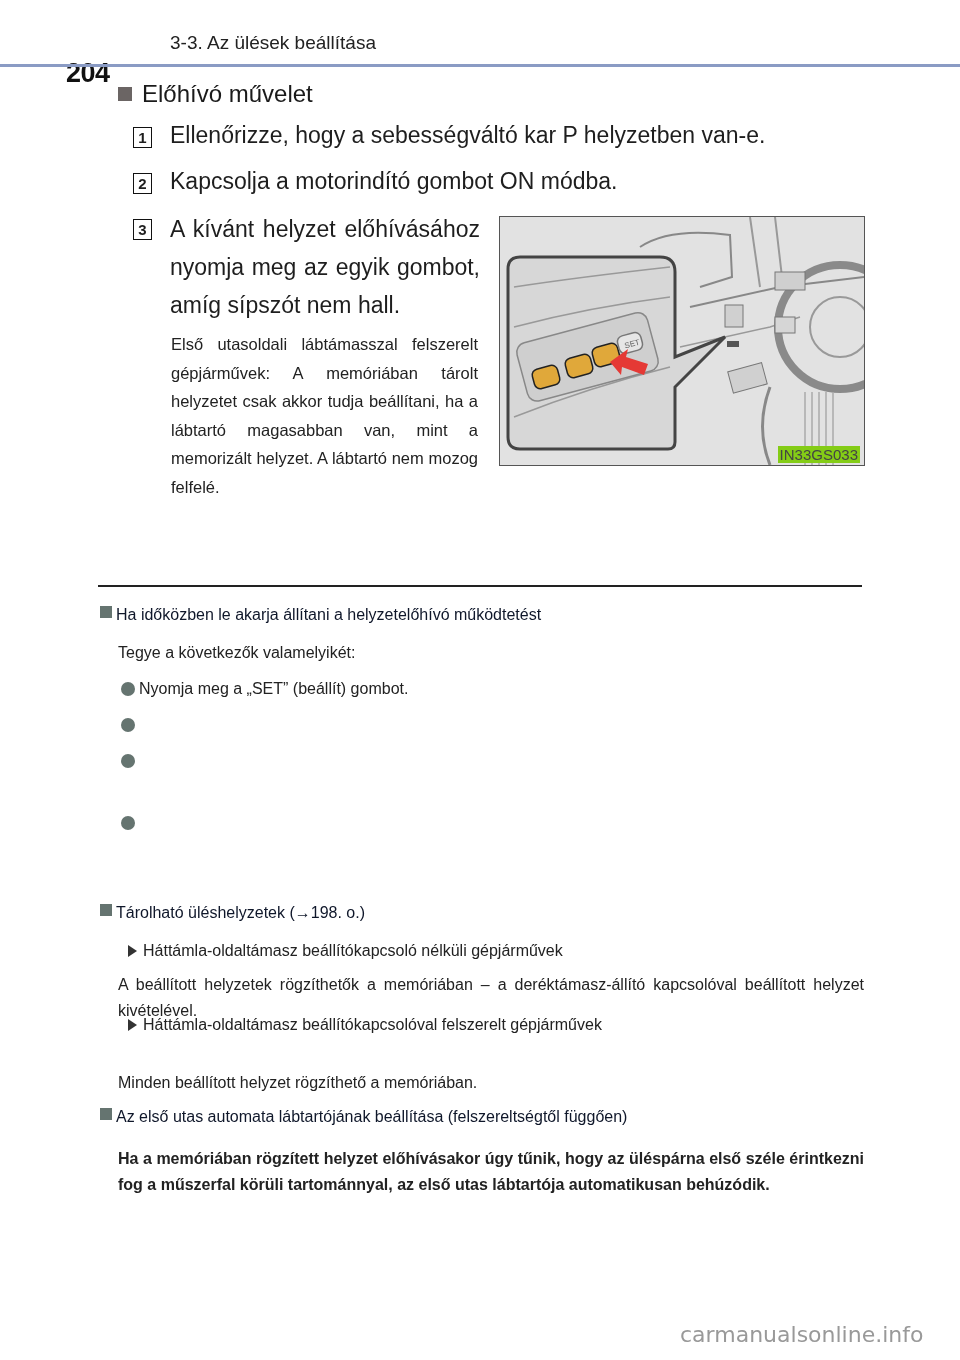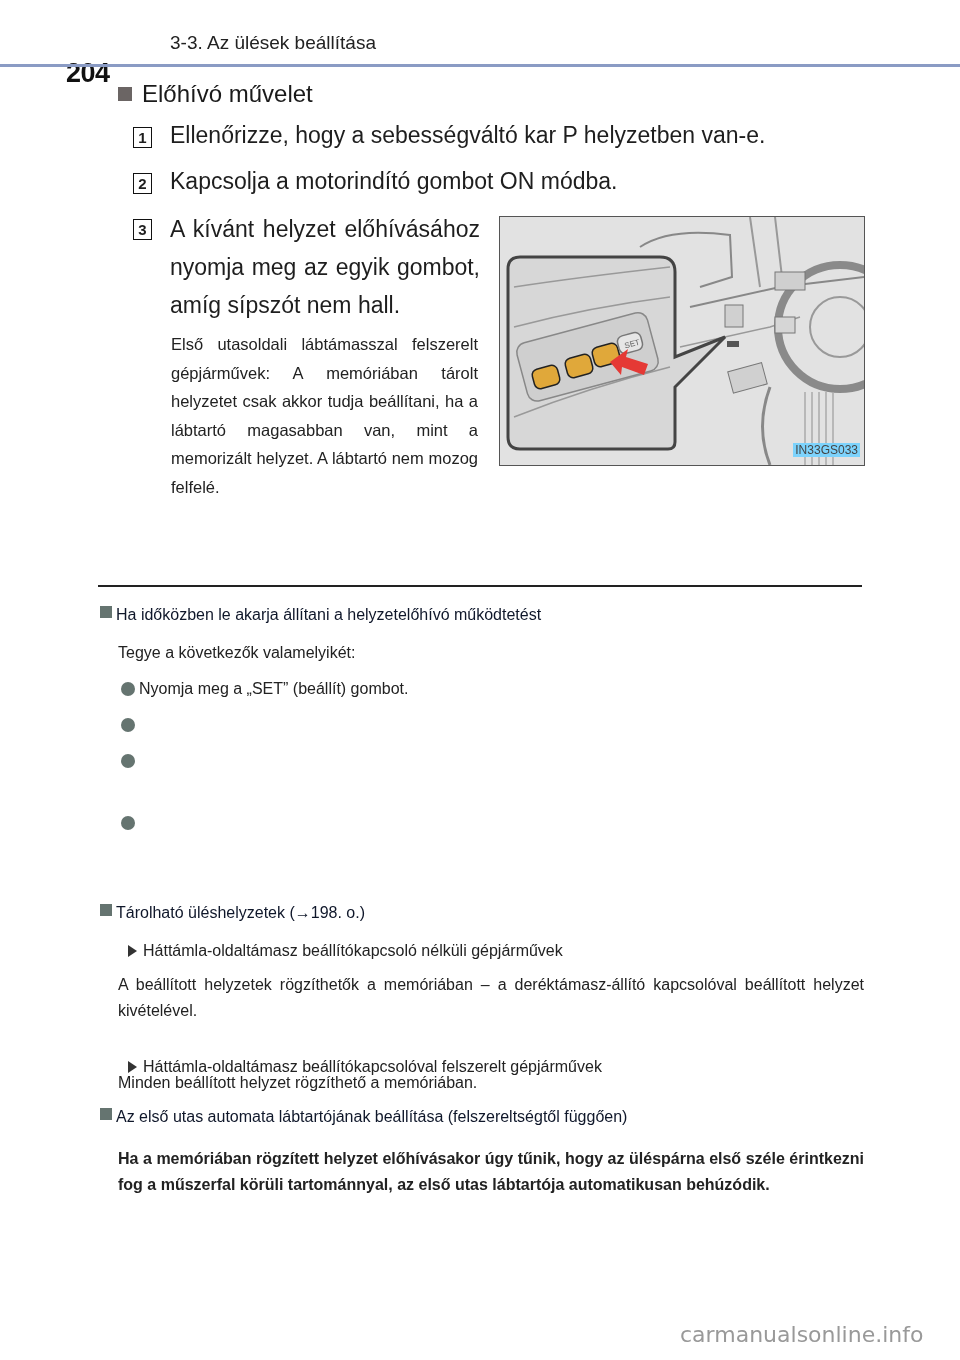--- a/index.html
+++ b/index.html
@@ -14,21 +14,21 @@
   .h2 { position: absolute; left: 118px; top: 80px; font-size: 24px; color: #1a1a1a; display: flex; align-items: center; }
   .sq { display: inline-block; width: 14px; height: 14px; background: #6b6564; margin-right: 10px; }
 
   .step { position: absolute; left: 133px; font-size: 23px; color: #1e1e1e; display: flex; }
   .step-box { width: 17px; height: 19px; border: 1.5px solid #111; font-size: 15px; font-weight: bold;
               display: flex; align-items: center; justify-content: center; margin-right: 18px; margin-top: 5px; flex-shrink: 0; }
   .step3-text { width: 310px; line-height: 38px; text-align: justify; text-align-last: left; margin-top: -4px; }
   .note { position: absolute; left: 171px; top: 330px; width: 307px; font-size: 16.5px; line-height: 28.5px; color: #222; text-align: justify; }
 
   .figure { position: absolute; left: 499px; top: 216px; width: 364px; height: 248px; border: 1.5px solid #555; background: #e3e3e3; overflow: hidden; }
-  .fig-label { position: absolute; right: 4px; bottom: 8px; font-size: 12px; color: #444; background: #7dd3fc; padding: 0 2px; }
+  .fig-label { position: absolute; right: 4px; bottom: 2px; font-size: 15px; color: #444; background: #84cc16; padding: 0 2px; }
 
   .divider { position: absolute; left: 98px; top: 585px; width: 764px; height: 2px; background: #222; }
 
   .sub { position: absolute; left: 100px; font-size: 16px; color: #0f172a; display: flex; align-items: flex-start; }
   .sub .sq { width: 12px; height: 12px; background: #657470; margin-right: 4px; }
   .para { position: absolute; left: 118px; width: 746px; font-size: 16px; line-height: 26px; color: #222; text-align: justify; }
   .bullet { position: absolute; left: 121px; width: 743px; font-size: 16px; line-height: 26px; color: #222; text-align: justify; padding-left: 18px; }
   .bullet .dot { position: absolute; left: 0; top: 6px; width: 14px; height: 14px; border-radius: 50%; background: #657470; }
   .cond { position: absolute; left: 128px; font-size: 16px; color: #222; }
   .cond .tri { display: inline-block; width: 0; height: 0; border-left: 9px solid #333; border-top: 6px solid transparent; border-bottom: 6px solid transparent; margin-right: 6px; vertical-align: -1px; }
@@ -127,21 +127,21 @@
 </div>
 
 <div class="sub" style="top:904px;">
   <span class="sq"></span>
   <span>Tárolható üléshelyzetek (→198. o.)</span>
 </div>
 <div class="cond" style="top:942px;">
   <span class="tri"></span><span>Háttámla-oldaltámasz beállítókapcsoló nélküli gépjárművek</span>
 </div>
 <div class="para" style="top:972px;">A beállított helyzetek rögzíthetők a memóriában – a deréktámasz-állító kapcsolóval beállított helyzet kivételével.</div>
-<div class="cond" style="top:1058px;">
+<div class="cond" style="top:1016px;">
   <span class="tri"></span><span>Háttámla-oldaltámasz beállítókapcsolóval felszerelt gépjárművek</span>
 </div>
 <div class="para" style="top:1070px;">Minden beállított helyzet rögzíthető a memóriában.</div>
 
 <div class="sub" style="top:1108px;">
   <span class="sq"></span>
   <span>Az első utas automata lábtartójának beállítása (felszereltségtől függően)</span>
 </div>
 <div class="para" style="top:1146px;font-weight:bold;">Ha a memóriában rögzített helyzet előhívásakor úgy tűnik, hogy az üléspárna első széle érintkezni fog a műszerfal körüli tartománnyal, az első utas lábtartója automatikusan behúzódik.</div>
 

